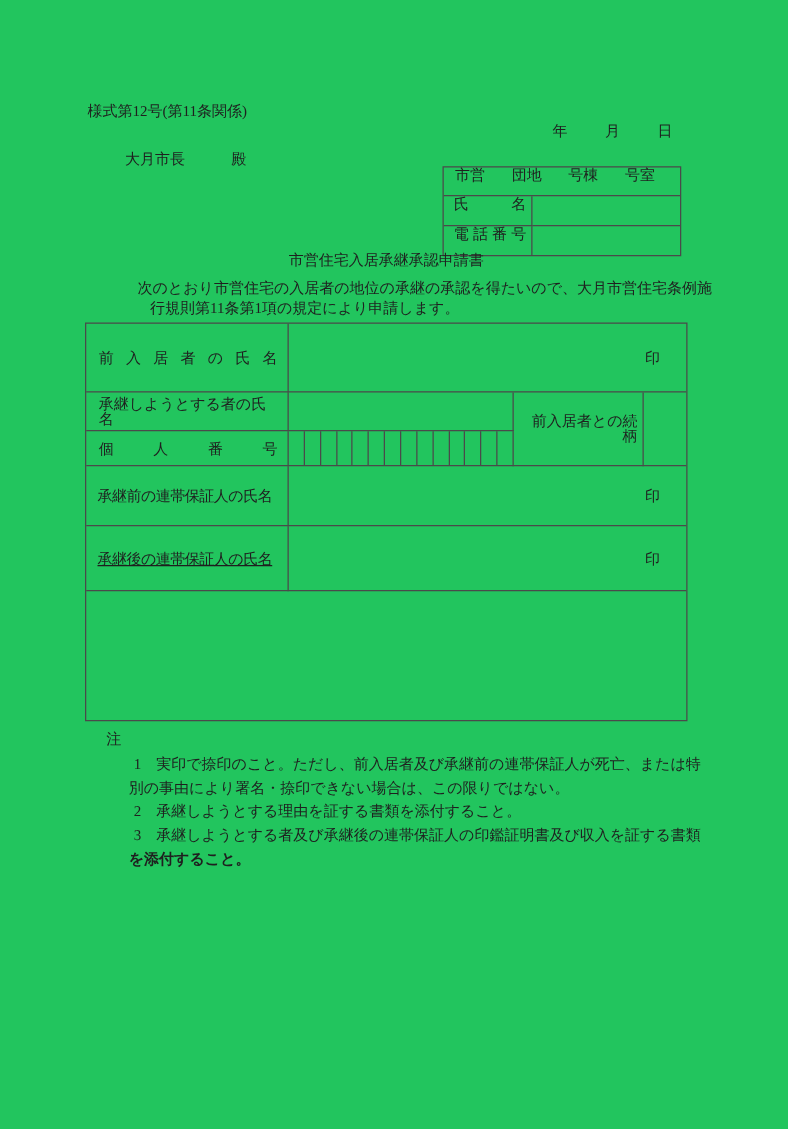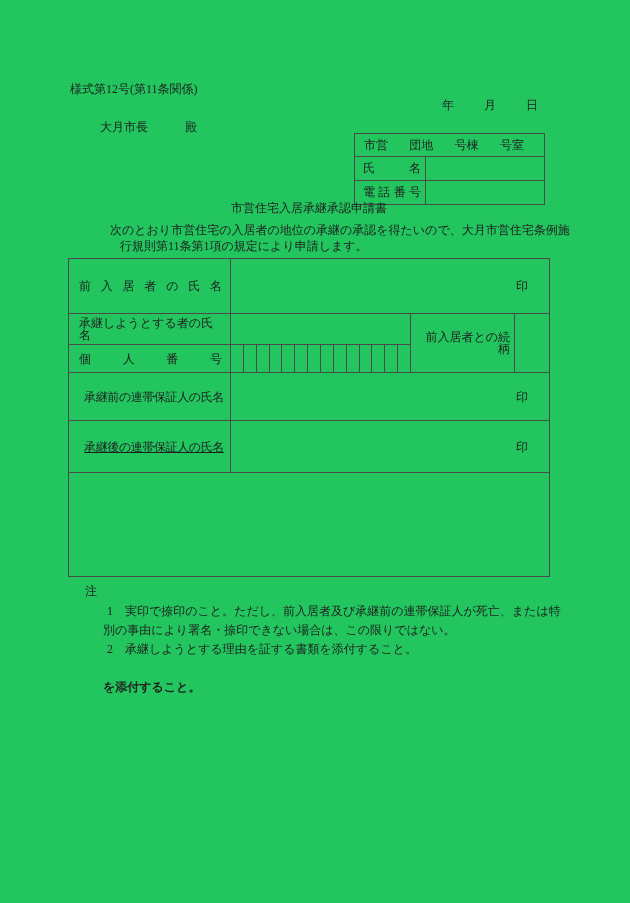--- a/index.html
+++ b/index.html
@@ -21,21 +21,21 @@
   
   .contact-table {
     position:absolute; left:354px; top:133px;
     width:191px; height:72px;
     border:1px solid #4a4a4a;
     box-sizing:border-box;
     display:grid;
     grid-template-columns:71px 1fr;
     grid-template-rows:1fr 1fr 1fr;
   }
-  .ct-cell { box-sizing:border-box; display:flex; align-items:center; }
+  .ct-cell { box-sizing:border-box; display:flex; align-items:flex-start; }
   .ct-housing {
     grid-column:1 / span 2;
     border-bottom:1px solid #4a4a4a;
     justify-content:space-between;
     padding:0 20px 0 9px;
   }
   .ct-label {
     border-right:1px solid #4a4a4a;
     padding:0 4px 0 8px;
   }
@@ -46,21 +46,21 @@
   
   .mtable {
     position:absolute; left:68px; top:258px;
     width:482px; height:319px;
     border:1px solid #4a4a4a;
     box-sizing:border-box;
     display:grid;
     grid-template-columns:162px 180px 104px 1fr;
     grid-template-rows:55px 31px 28px 48px 52px 1fr;
   }
-  .cell { box-sizing:border-box; display:flex; align-items:center;justify-content:center; }
+  .cell { box-sizing:border-box; display:flex; align-items:center; }
   .br { border-right:1px solid #4a4a4a; }
   .bb { border-bottom:1px solid #4a4a4a; }
   .label-cell { padding:0 8px 0 10px; }
   .label-cell.tight { padding:0 0 0 9px; letter-spacing:-0.4px; }
   .spread { width:100%; text-align:justify; text-align-last:justify; }
   .value-cell { justify-content:flex-end; padding-right:21px; }
   .kinship-cell { justify-content:center; padding:0 4px; }
   .boxes-cell { padding:0; align-items:stretch; display:flex; }
   .pnbox { flex:1 1 0; border-right:1px solid #4a4a4a; }
   .pnbox:last-child { border-right:none; }
@@ -160,15 +160,16 @@
       <span>印</span>
     </div>
 
     <div class="cell" style="grid-row:6; grid-column:2 / span 3;"></div>
   </div>
 
   <div class="note-line" style="left:85px; top:585px;">注</div>
   <div class="note-line" style="left:107px; top:605px;">1　実印で捺印のこと。ただし、前入居者及び承継前の連帯保証人が死亡、または特</div>
   <div class="note-line" style="left:103px; top:624px;">別の事由により署名・捺印できない場合は、この限りではない。</div>
   <div class="note-line" style="left:107px; top:643px;">2　承継しようとする理由を証する書類を添付すること。</div>
+  <div class="note-line" style="left:107px; top:662px;">3　承継しようとする者及び承継後の連帯保証人の印鑑証明書及び収入を証する書類</div>
   <div class="note-line" style="left:103px; top:681px;font-weight:bold;">を添付すること。</div>
 
 </div>
 
 </body></html>

